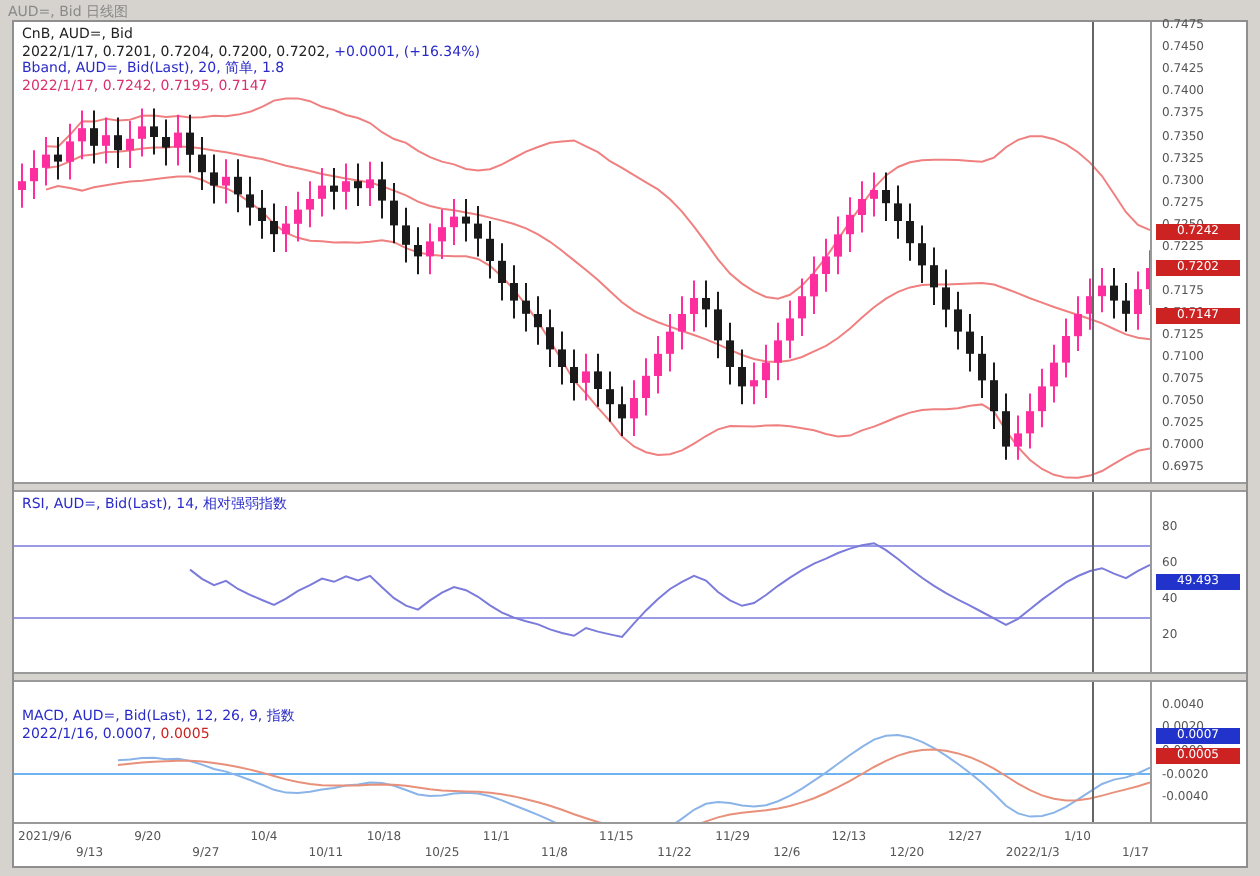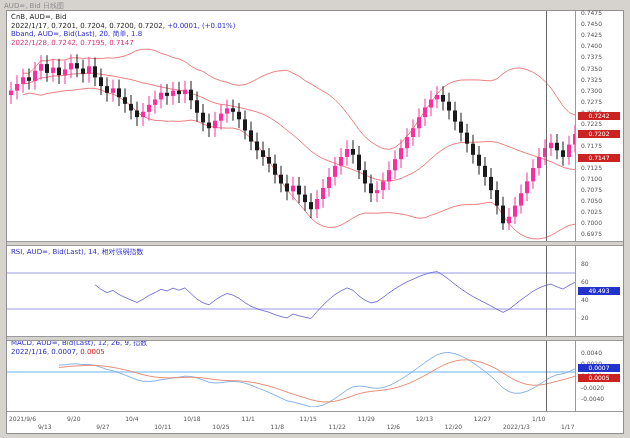--- a/index.html
+++ b/index.html
@@ -5,21 +5,21 @@
   html,body{margin:0;padding:0;}
   body{
     width:630px;height:438px;position:relative;overflow:hidden;
     background:#d6d3ce;font-family:"DejaVu Sans","Liberation Sans",sans-serif;
   }
   .titlebar{position:absolute;left:4px;top:1px;font-size:7px;color:#8a8a8a;white-space:nowrap;}
   .frame{position:absolute;left:6px;top:10px;width:616px;height:422px;background:#ffffff;border:1px solid #8f8f8f;}
   .panel{position:absolute;left:0;overflow:hidden;}
   #p-main{top:0;height:230px;width:568px;padding-left:20px;}
   #p-rsi{top:235px;height:106px;width:568px;}
-  #p-macd{top:326px;height:70px;width:568px;}
+  #p-macd{top:341px;height:70px;width:568px;}
   .panel svg{position:absolute;left:0;top:0;}
   .splitter{position:absolute;left:0;width:616px;height:5px;background:#d6d3ce;
     border-top:1px solid #9a9a9a;border-bottom:1px solid #9a9a9a;box-sizing:border-box;z-index:6;}
   #sp1{top:230px;} #sp2{top:325px;}
   .hdr{position:absolute;top:2px;left:4px;font-size:7px;line-height:8.5px;
     white-space:nowrap;pointer-events:none;z-index:3;}
   .c-black{color:#222222;} .c-blue{color:#2a2ac8;} .c-pink{color:#d8316e;} .c-red{color:#cc2222;}
   .yaxis{position:absolute;left:568px;width:48px;background:#ffffff;
     border-left:1px solid #9a9a9a;box-sizing:border-box;z-index:2;}
   #ax-main{top:0;height:230px;}
@@ -236,24 +236,24 @@
         <line x1="556" y1="130.5" x2="556" y2="154.8" stroke="#1a1a1a" stroke-width="1"></line>
         <rect x="554" y="139.3" width="4" height="6.6" fill="#1a1a1a"></rect>
         <line x1="562" y1="124.7" x2="562" y2="153.9" stroke="#ff2e9e" stroke-width="1"></line>
         <rect x="560" y="133.6" width="4" height="12.4" fill="#ff2e9e"></rect>
         <line x1="568" y1="114.1" x2="568" y2="141.5" stroke="#ff2e9e" stroke-width="1"></line>
         <rect x="566" y="123.0" width="4" height="10.6" fill="#ff2e9e"></rect>
       </svg>
     <div class="hdr">
       <div class="c-black">CnB, AUD=, Bid</div>
       <div>
-        <span class="c-black">2022/1/17, 0.7201, 0.7204, 0.7200, 0.7202, </span><span class="c-blue">+0.0001, (+0.01%)</span>
+        <span class="c-black">2022/1/17, 0.7201, 0.7204, 0.7200, 0.7202, </span><span class="c-blue">+0.0001, (+16.34%)</span>
       </div>
       <div class="c-blue">Bband, AUD=, Bid(Last), 20, 简单, 1.8</div>
-      <div class="c-pink">2022/1/28, 0.7242, 0.7195, 0.7147</div>
+      <div class="c-pink">2022/1/17, 0.7242, 0.7195, 0.7147</div>
     </div>
   </div>
 
   <div class="splitter" id="sp1"></div>
 
   <div class="panel" id="p-rsi">
     <svg id="svg-rsi" width="568" height="90">
         <line x1="0" x2="568" y1="27" y2="27" stroke="#9a9ae8" stroke-width="1"></line>
         <line x1="0" x2="568" y1="63" y2="63" stroke="#9a9ae8" stroke-width="1"></line>
         <polyline fill="none" stroke="#7b7bdc" stroke-width="1" points="88,38.8 94,43.4 100,46.6 106,44.4 112,48.5 118,51.4 124,54.0 130,56.5 136,53.3 142,49.4 148,46.6 154,43.3 160,44.9 166,42.2 172,44.2 178,41.9 184,47.6 190,53.1 196,56.8 202,58.8 208,54.2 214,50.3 220,47.5 226,49.1 232,52.4 238,56.7 244,60.3 250,62.8 256,64.6 262,66.2 268,68.7 274,70.5 280,71.9 286,68.0 292,69.8 298,71.2 304,72.5 310,65.7 316,59.2 322,53.5 328,48.5 334,44.9 340,41.9 346,44.3 352,50.0 358,54.2 364,56.9 370,55.5 376,51.5 382,46.9 388,42.8 394,39.1 400,35.8 406,33.3 412,30.5 418,28.3 424,26.6 430,25.6 436,29.1 442,33.5 448,38.4 454,42.9 460,46.9 466,50.6 472,53.8 478,56.8 484,60.0 490,63.2 496,66.4 502,63.4 508,58.6 514,53.8 520,49.5 526,45.2 532,42.0 538,39.5 544,38.1 550,40.8 556,43.1 562,39.4 568,36.4"></polyline>

